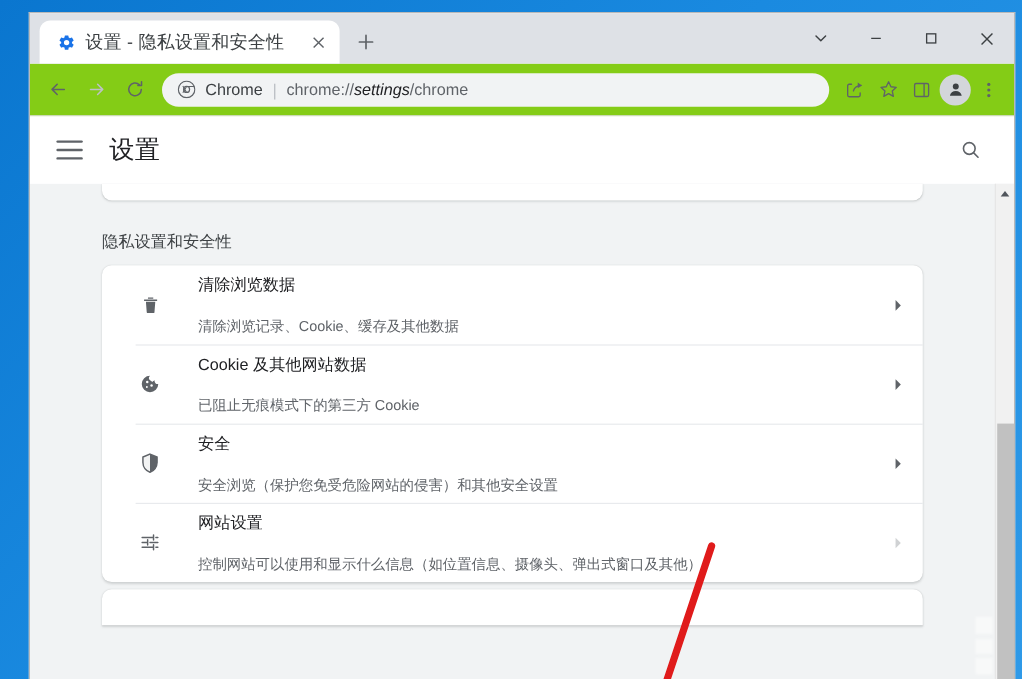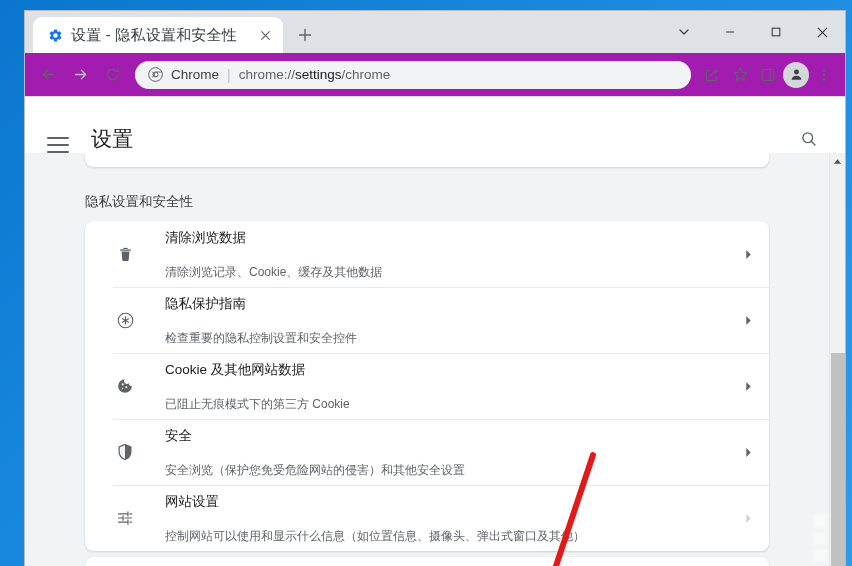--- a/index.html
+++ b/index.html
@@ -70,21 +70,21 @@
   }
   .wc {
     width: 46px; height: 42px;
     display: flex; align-items: center; justify-content: center;
     color: #3c4043;
   }
 
   
   .toolbar {
     height: 44px; flex: none;
-    background: #a21caf;
+    background: #84cc16;
     display: flex; align-items: center;
     padding: 0 8px;
     gap: 2px;
     border-bottom: 1px solid #dcdcdc;
   }
   .tbtn {
     width: 30px; height: 30px; flex: none;
     display: flex; align-items: center; justify-content: center;
     border-radius: 50%;
     color: #5f6368;
@@ -98,38 +98,38 @@
     display: flex; align-items: center;
     padding: 0 12px;
     margin: 0 6px;
     gap: 8px;
     min-width: 0;
   }
   .omni-icon { width: 16px; height: 16px; flex: none; display:flex;align-items:center;justify-content:center;}
   .omni-chip { font-size: 13.5px; color: #3c4043; white-space: nowrap; }
   .omni-sep { color: #bdc1c6; font-size: 14px; }
   .omni-url { font-size: 13.5px; color: #5f6368; white-space: nowrap; overflow: hidden; text-overflow: ellipsis; flex:1;}
-  .omni-url b { color: #202124; font-weight: 400; }
+  .omni-url b { color: #202124; font-weight: 400; font-style: italic; }
   .omni-actions { display: flex; align-items: center; gap: 2px; }
   .oibtn { width: 26px; height: 26px; display:flex;align-items:center;justify-content:center;color:#5f6368;border-radius:50%;}
   .avatar {
     width: 26px; height: 26px; border-radius: 50%;
     background: #d3d6da;
     display: flex; align-items: center; justify-content: center;
     color: #3c4043;
   }
 
   
   .page {
     flex: 1; position: relative; background: #fff; overflow: hidden;
   }
   .settings-header {
     height: 56px;
     background: #fff;
-    display: flex; align-items: flex-end;
+    display: flex; align-items: center;
     padding: 0 22px;
     position: relative;
     z-index: 5;
   }
   .hamburger { width: 22px; height: 16px; display:flex;flex-direction:column;justify-content:space-between; margin-right: 22px;}
   .hamburger i { display:block; height:2px; background:#5f6368; border-radius:1px;}
   .settings-title { font-size: 21px; color: #202124; letter-spacing: .3px;}
   .header-search { margin-left:auto; width: 28px; height: 28px; display:flex;align-items:center;justify-content:center;color:#5f6368;}
 
   
@@ -372,37 +372,20 @@
                 <span class="row-title">清除浏览数据</span>
                 <span class="row-sub" style="display:block">清除浏览记录、Cookie、缓存及其他数据</span>
               </span>
               <span class="row-arrow">
                 <svg width="11" height="11" viewBox="0 0 12 12" fill="#5f6368">
                     <path d="M3.6 1.2L8.4 6l-4.8 4.8z"></path>
                   </svg>
               </span>
             </div>
 
-            <div class="row">
-              <span class="row-icon">
-                <svg width="19" height="19" viewBox="0 0 22 22" stroke="#5f6368" stroke-width="1.3" fill="none">
-                  <circle cx="11" cy="11" r="8.4"></circle>
-                  <path d="M11 6.4v9.2M7 8.7l8 4.6M15 8.7l-8 4.6" stroke-width="1.25"></path>
-                </svg>
-              </span>
-              <span class="row-text">
-                <span class="row-title">隐私保护指南</span>
-                <span class="row-sub" style="display:block">检查重要的隐私控制设置和安全控件</span>
-              </span>
-              <span class="row-arrow">
-                <svg width="11" height="11" viewBox="0 0 12 12" fill="#5f6368">
-                    <path d="M3.6 1.2L8.4 6l-4.8 4.8z"></path>
-                  </svg>
-              </span>
-            </div>
 
             <div class="row">
               <span class="row-icon">
                 <svg width="18" height="18" viewBox="0 0 22 22" fill="#5f6368">
                   <path d="M11 2.6a8.4 8.4 0 108.4 8.4 3.1 3.1 0 01-3.7-3.7A3.3 3.3 0 0111 2.6z"></path>
                   <circle cx="8.2" cy="9" r="1.25" fill="#fff"></circle>
                   <circle cx="12.6" cy="12.6" r="1.25" fill="#fff"></circle>
                   <circle cx="7.8" cy="14" r="1" fill="#fff"></circle>
                   <circle cx="13.4" cy="7.6" r=".85" fill="#fff"></circle>
                 </svg>

